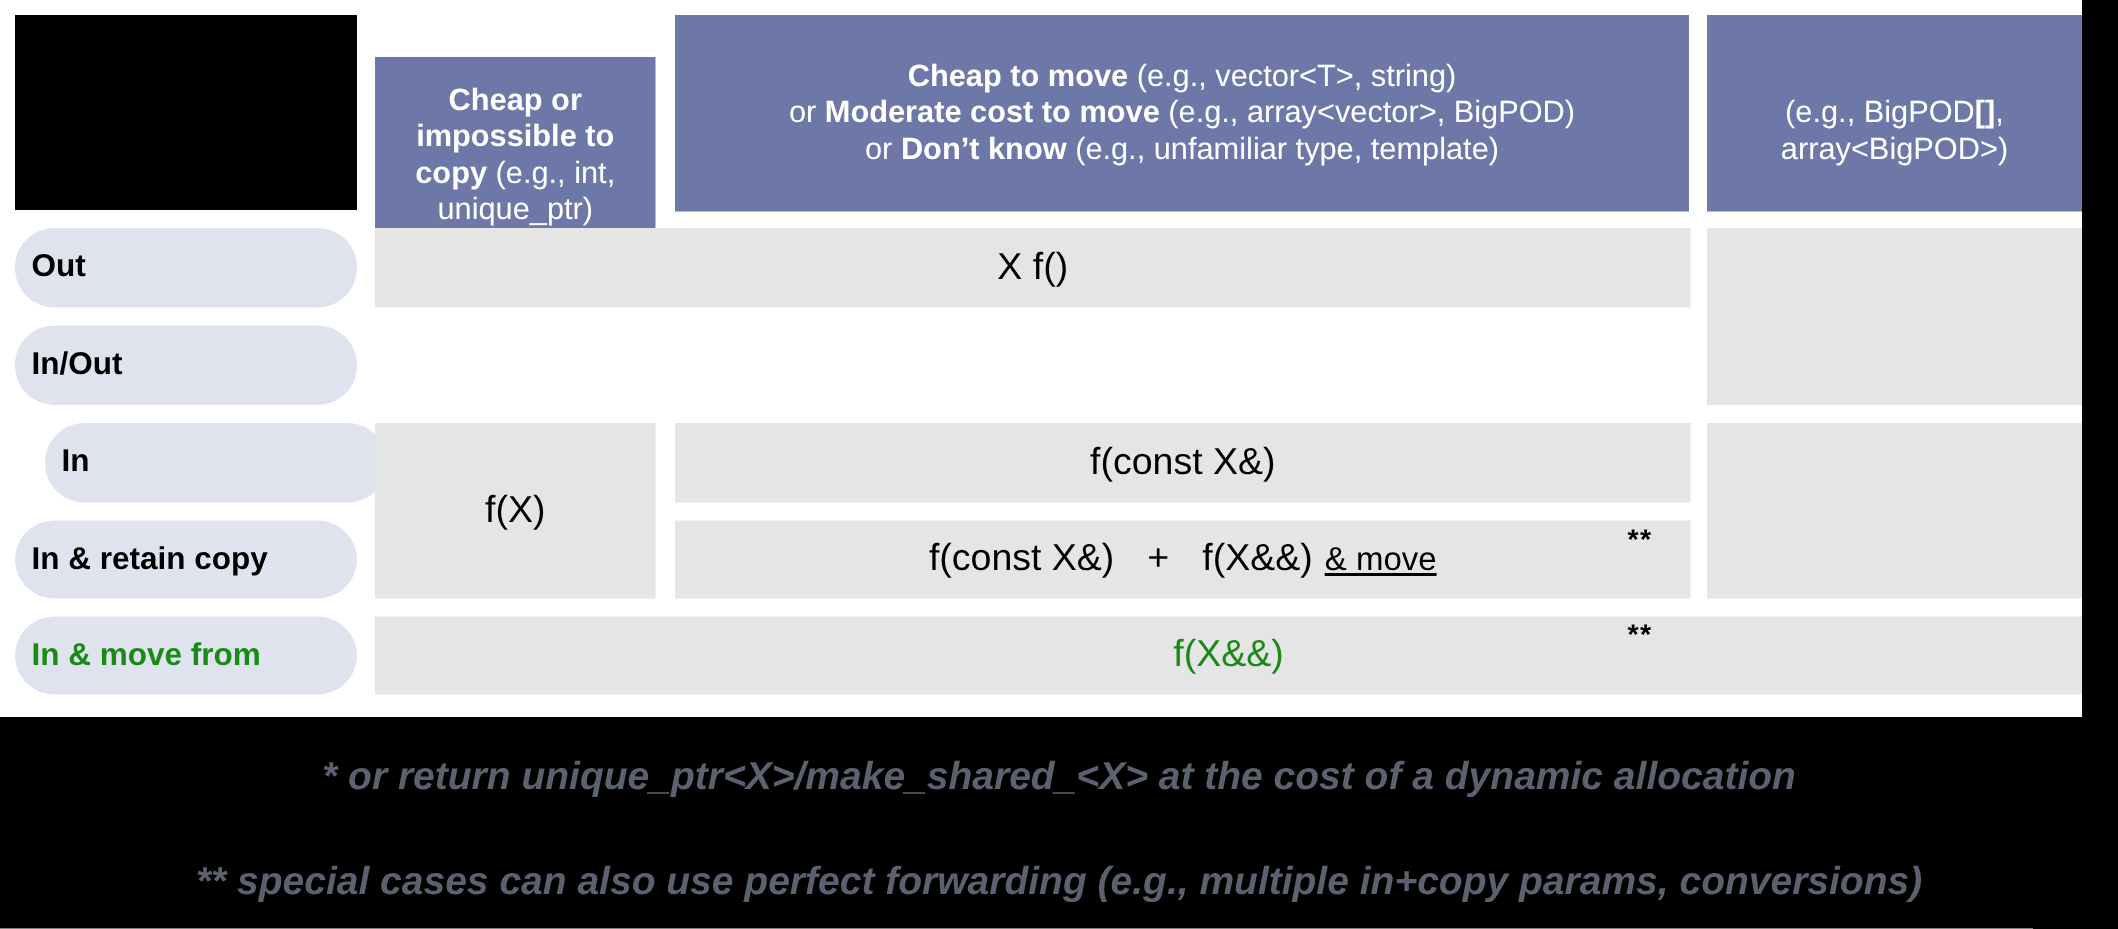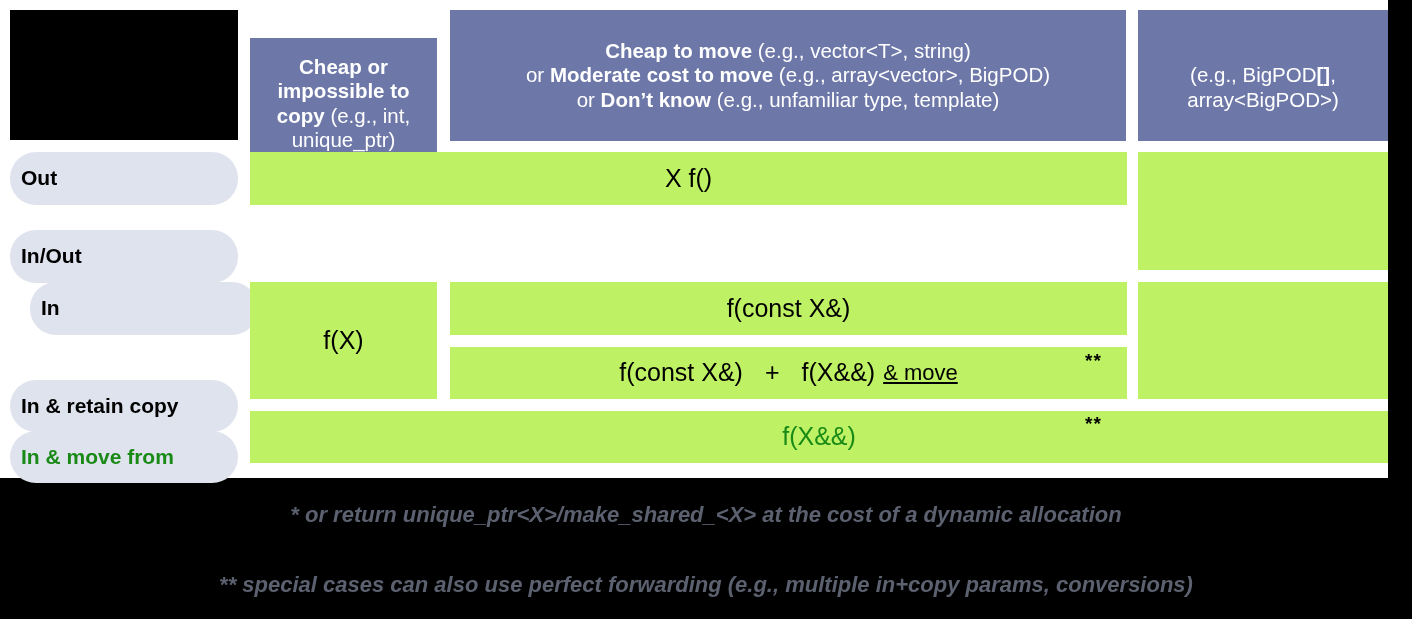--- a/index.html
+++ b/index.html
@@ -39,42 +39,42 @@
     color:#000000;
     font-weight:bold;
     font-size:21px;
     justify-content:flex-start;
     padding-left:11px;
     text-align:left;
     border-radius:26px;
   }
   .rowlabel.green{color:#1a8a17;}
   .body{
-    background:#bef264;
+    background:#e5e5e5;
     color:#000000;
     font-size:25px;
     font-weight:400;
   }
   .body.green{color:#1a8a17;}
   .plus{color:#000000;}
   .smallnote{font-size:22px;text-decoration:underline;}
   .star{
     position:absolute;
     font-size:19px;
     font-weight:bold;
     color:#000000;
     letter-spacing:1px;
     line-height:1;
   }
   .footnote{
     position:absolute;
     color:#5c6170;
     font-style:italic;
     font-weight:bold;
-    font-size:22px;
+    font-size:26px;
     width:100%;
     text-align:center;
     letter-spacing:0px;
   }
   .rightstrip{
     position:absolute;right:0;top:0;width:12px;height:478px;background:#000000;
   }
 </style>
 </head>
 <body>
@@ -98,27 +98,27 @@
   </div>
 
   <div class="cell hdr" style="left:1138px;top:10px;width:250px;height:131px;">
     <span>
       <br>(e.g., BigPOD<b>[]</b>,<br>array&lt;BigPOD&gt;)
     </span>
   </div>
 
   <div class="cell rowlabel" style="left:10px;top:152px;width:228px;height:53px;">Out</div>
 
-  <div class="cell rowlabel" style="left:10px;top:230px;width:228px;height:53px;text-align:right;">In/Out</div>
+  <div class="cell rowlabel" style="left:10px;top:217px;width:228px;height:53px;text-align:right;">In/Out</div>
 
   <div class="cell rowlabel" style="left:10px;top:282px;width:228px;height:53px;margin-left:20px;">In</div>
 
-  <div class="cell rowlabel" style="left:10px;top:347px;width:228px;height:52px;margin-top:33px;">In &amp; retain copy</div>
+  <div class="cell rowlabel" style="left:10px;top:347px;width:228px;height:52px;">In &amp; retain copy</div>
 
-  <div class="cell rowlabel green" style="left:10px;top:411px;width:228px;height:52px;margin-top:20px;">In &amp; move from</div>
+  <div class="cell rowlabel green" style="left:10px;top:411px;width:228px;height:52px;">In &amp; move from</div>
 
   <div class="cell body" style="left:250px;top:152px;width:877px;height:53px;">X f()</div>
 
   <div class="cell body" style="left:1138px;top:152px;width:250px;height:118px;"></div>
 
 
   <div class="cell body" style="left:250px;top:282px;width:187px;height:117px;">f(X)</div>
 
   <div class="cell body" style="left:450px;top:282px;width:677px;height:53px;">f(const X&amp;)</div>
 

